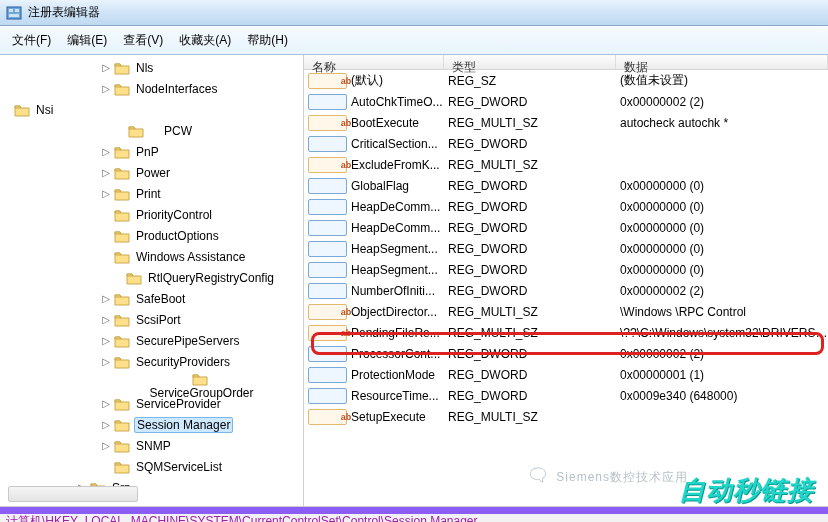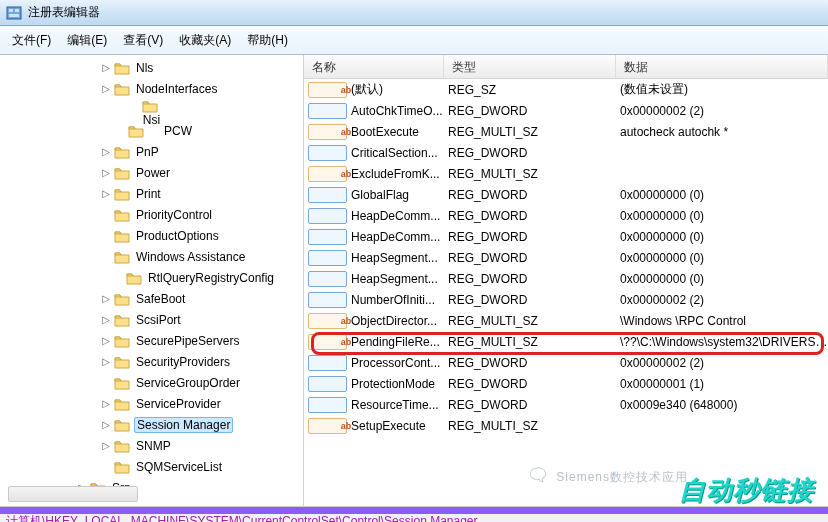--- a/index.html
+++ b/index.html
@@ -12,21 +12,21 @@
 .main { display: flex; height: 452px; border-bottom:1px solid #ccc; }
 .tree { width: 304px; border-right: 1px solid #d0d0d0; overflow: hidden; position: relative; background:#fff; }
 .tree-inner { padding: 2px 0 2px 0; }
 .tree-row { display: flex; align-items: center; height: 21px; white-space: nowrap; cursor: default; }
 .tree-row .exp { width:12px; text-align:center; color:#6b6b6b; font-size:10px; margin-right:2px; display:inline-block;}
 .tree-row .folder { width:16px; height:14px; margin-right:4px; display:inline-block; }
 .tree-row .sel { background:#cde8ff; border:1px solid #7ab7e8; border-radius:2px; padding: 0 2px; }
 .tree-row span.label { padding: 0 2px; }
 .folder svg { display:block; }
 .list { flex: 1; overflow: hidden; background:#fff; }
-.list-header { display:flex; height: 24px; background: linear-gradient(#fdfdfd,#ececec); border-bottom: 1px solid #d6d6d6; }
+.list-header { display:flex; height: 15px; background: linear-gradient(#fdfdfd,#ececec); border-bottom: 1px solid #d6d6d6; }
 .list-header div { padding: 4px 8px; border-right:1px solid #dedede; color:#333;}
 .col-name { width: 140px; }
 .col-type { width: 172px; }
 .col-data { flex:1; }
 .list-body { padding: 0; }
 .list-row { display:flex; align-items:center; height:21px; cursor:default; }
 .list-row .col-name { display:flex; align-items:center; padding-left:4px;}
 .list-row .vicon { width:16px; height:16px; margin-right:4px; display:inline-flex; align-items:center; justify-content:center; font-size:9px; font-weight:bold; border:1px solid; border-radius:2px;padding-left:37px;}
 .vicon.str { background:#fff7ea; border-color:#e3b870; color:#c05020; }
 .vicon.bin { background:#eef6ff; border-color:#7aa8d8; color:#2a5a9a; }
@@ -78,21 +78,21 @@
         <div class="tree-row" style="padding-left: 100px;">
           <span class="exp">▷</span>
           <span class="folder">
             <svg width="16" height="14">
               <path d="M1 3 L6 3 L7 5 L15 5 L15 13 L1 13 Z" fill="#ffe08a" stroke="#caa84a"></path>
               <path d="M1 3 L6 3 L7 5 L1 5 Z" fill="#f5d172" stroke="#caa84a"></path>
             </svg>
           </span>
           <span class="label">NodeInterfaces</span>
         </div>
-        <div class="tree-row" style=" flex-direction: column;">
+        <div class="tree-row" style="">
           <span class="exp"></span>
           <span class="folder">
             <svg width="16" height="14">
               <path d="M1 3 L6 3 L7 5 L15 5 L15 13 L1 13 Z" fill="#ffe08a" stroke="#caa84a"></path>
               <path d="M1 3 L6 3 L7 5 L1 5 Z" fill="#f5d172" stroke="#caa84a"></path>
             </svg>
           </span>
           <span class="label">Nsi</span>
         </div>
         <div class="tree-row" style="padding-left: 100px; gap: 14px;">
@@ -208,21 +208,21 @@
         <div class="tree-row" style="padding-left: 100px;">
           <span class="exp">▷</span>
           <span class="folder">
             <svg width="16" height="14">
               <path d="M1 3 L6 3 L7 5 L15 5 L15 13 L1 13 Z" fill="#ffe08a" stroke="#caa84a"></path>
               <path d="M1 3 L6 3 L7 5 L1 5 Z" fill="#f5d172" stroke="#caa84a"></path>
             </svg>
           </span>
           <span class="label">SecurityProviders</span>
         </div>
-        <div class="tree-row" style="padding-left: 100px;">
+        <div class="tree-row" style="padding-left: 100px; flex-direction: column;">
           <span class="exp"></span>
           <span class="folder">
             <svg width="16" height="14">
               <path d="M1 3 L6 3 L7 5 L15 5 L15 13 L1 13 Z" fill="#ffe08a" stroke="#caa84a"></path>
               <path d="M1 3 L6 3 L7 5 L1 5 Z" fill="#f5d172" stroke="#caa84a"></path>
             </svg>
           </span>
           <span class="label">ServiceGroupOrder</span>
         </div>
         <div class="tree-row" style="padding-left: 100px;">

